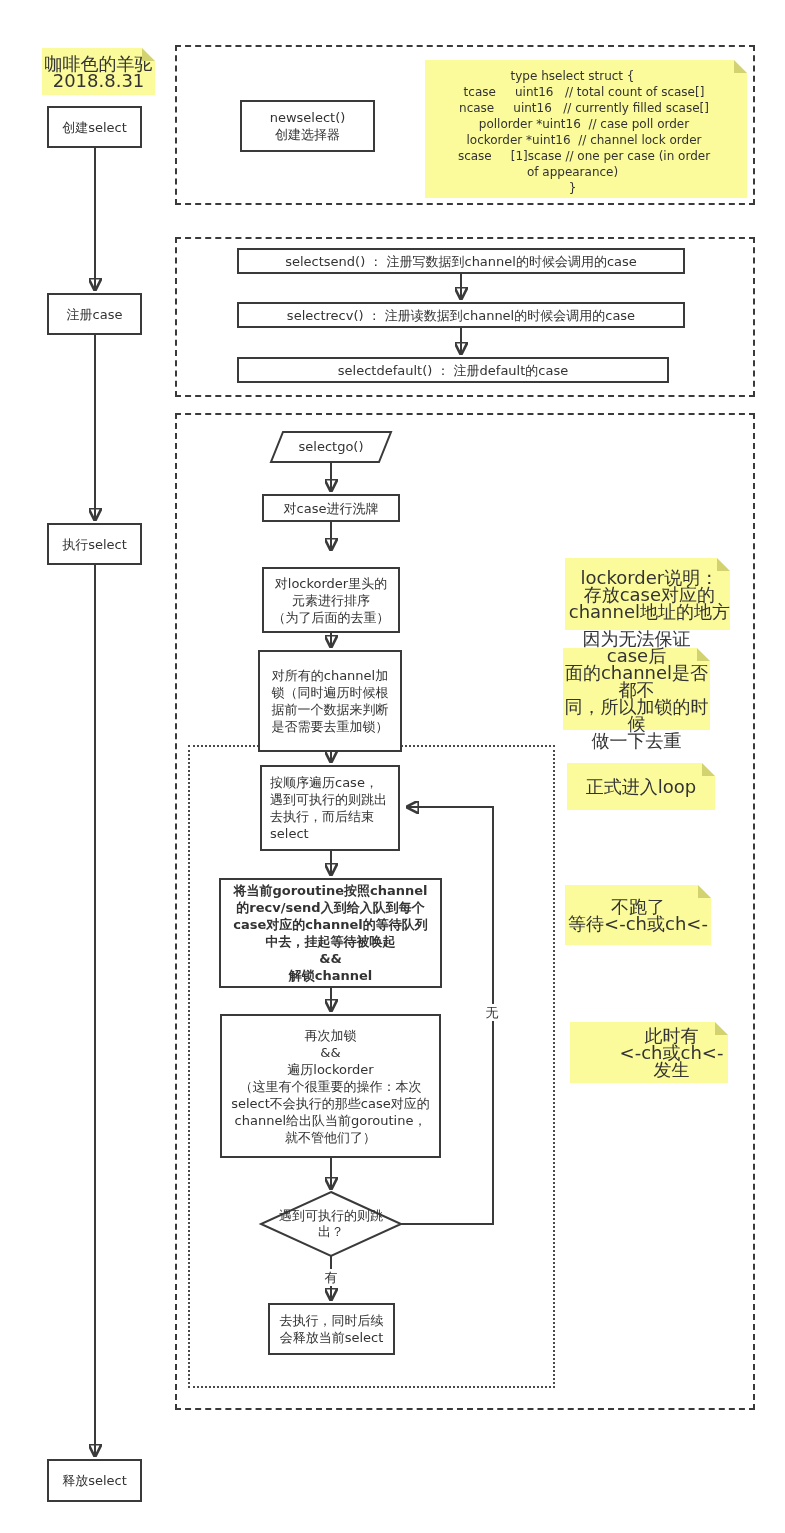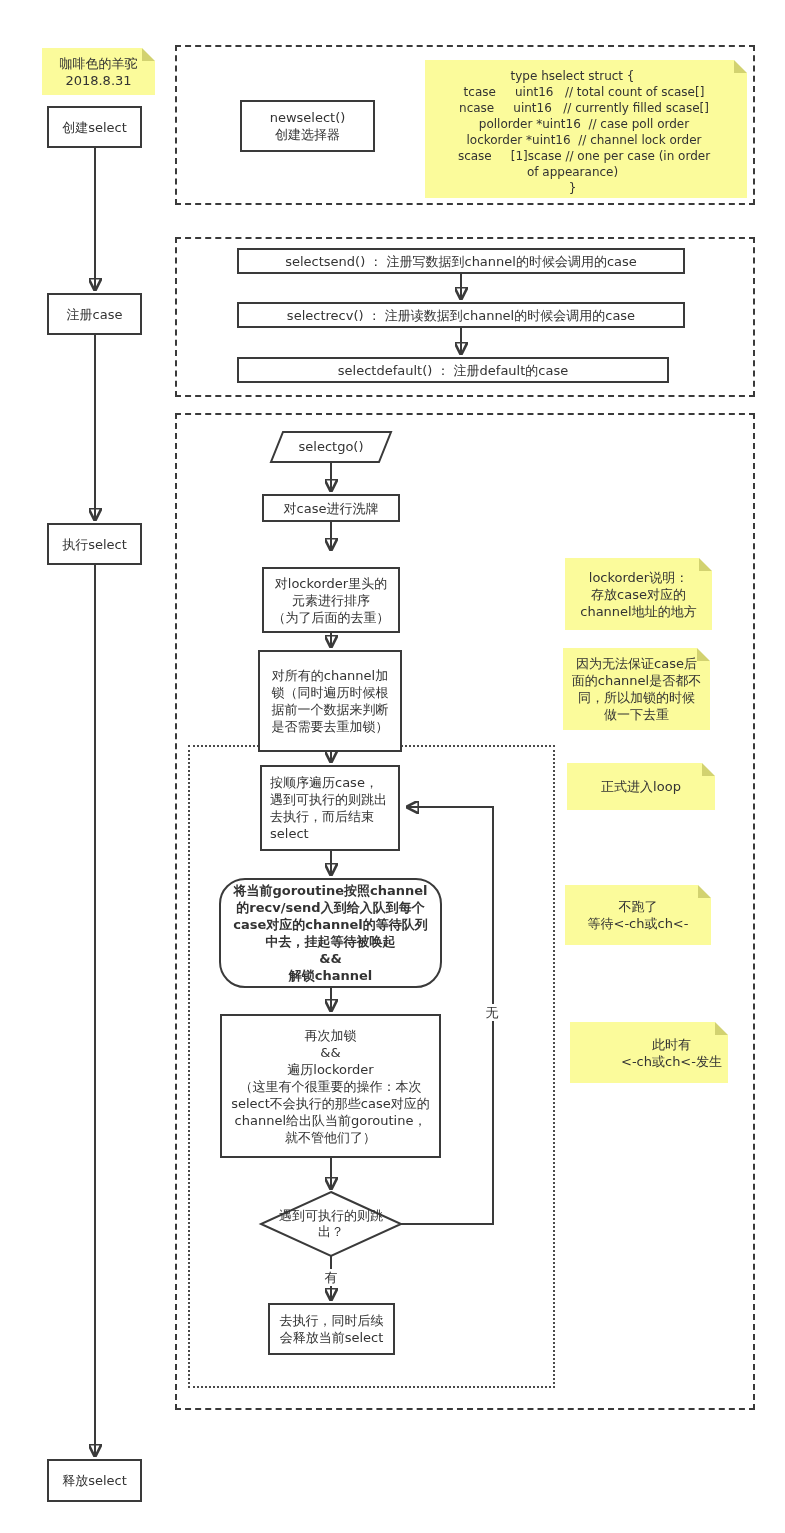--- a/index.html
+++ b/index.html
@@ -17,21 +17,21 @@
   .box.bold{font-weight:bold;}
   .dashed{
     position:absolute;border:2px dashed var(--line,#3a3a3a);box-sizing:border-box;background:transparent;
   }
   .dotted{
     position:absolute;border:2px dotted #4a4a4a;box-sizing:border-box;background:transparent;
   }
   .sticky{
     position:absolute;background:var(--sticky-bg,#fbfb9b);box-sizing:border-box;
     display:flex;align-items:center;justify-content:center;text-align:center;
-    font-size:13px;line-height:17px;white-space:pre-line;
+    font-size:18px;line-height:17px;white-space:pre-line;
   }
   .sticky .fold{
     position:absolute;top:0;right:0;width:0;height:0;
     border-bottom:13px solid var(--sticky-fold,#d2d270);
     border-right:13px solid #ffffff;
   }
   .sticky.code{
     align-items:flex-start;justify-content:flex-start;text-align:center;
     white-space:pre;font-size:12px;line-height:16px;padding:8px 10px;
   }
@@ -67,21 +67,21 @@
     <span>type hselect struct {
       tcase     uint16   // total count of scase[]
       ncase     uint16   // currently filled scase[]
       pollorder *uint16  // case poll order
       lockorder *uint16  // channel lock order
       scase     [1]scase // one per case (in order
 of appearance)
 }</span>
   </div>
 
-  <div class="sticky" style="left:565px;top:558px;width:147px;height:72px;">
+  <div class="sticky" style="left:565px;top:558px;width:165px;height:72px;justify-content:flex-end;">
     <span class="fold"></span>
     <span>lockorder说明：
 存放case对应的
 channel地址的地方</span>
   </div>
 
   <div class="sticky" style="left:563px;top:648px;width:147px;height:82px;">
     <span class="fold"></span>
     <span>因为无法保证case后
 面的channel是否都不
@@ -179,21 +179,21 @@
 是否需要去重加锁）</span>
   </div>
 
   <div class="box left-align" style="left:260px;top:765px;width:140px;height:86px;">
     <span>按顺序遍历case，
 遇到可执行的则跳出
 去执行，而后结束
 select</span>
   </div>
 
-  <div class="box bold" style="left:219px;top:878px;width:223px;height:110px;border-radius:26px;">
+  <div class="box bold" style="left:219px;top:878px;width:223px;height:110px;">
     <span>将当前goroutine按照channel
 的recv/send入到给入队到每个
 case对应的channel的等待队列
 中去，挂起等待被唤起
 &amp;&amp;
 解锁channel</span>
   </div>
 
   <div class="box" style="left:220px;top:1014px;width:221px;height:144px;">
     <span>再次加锁

